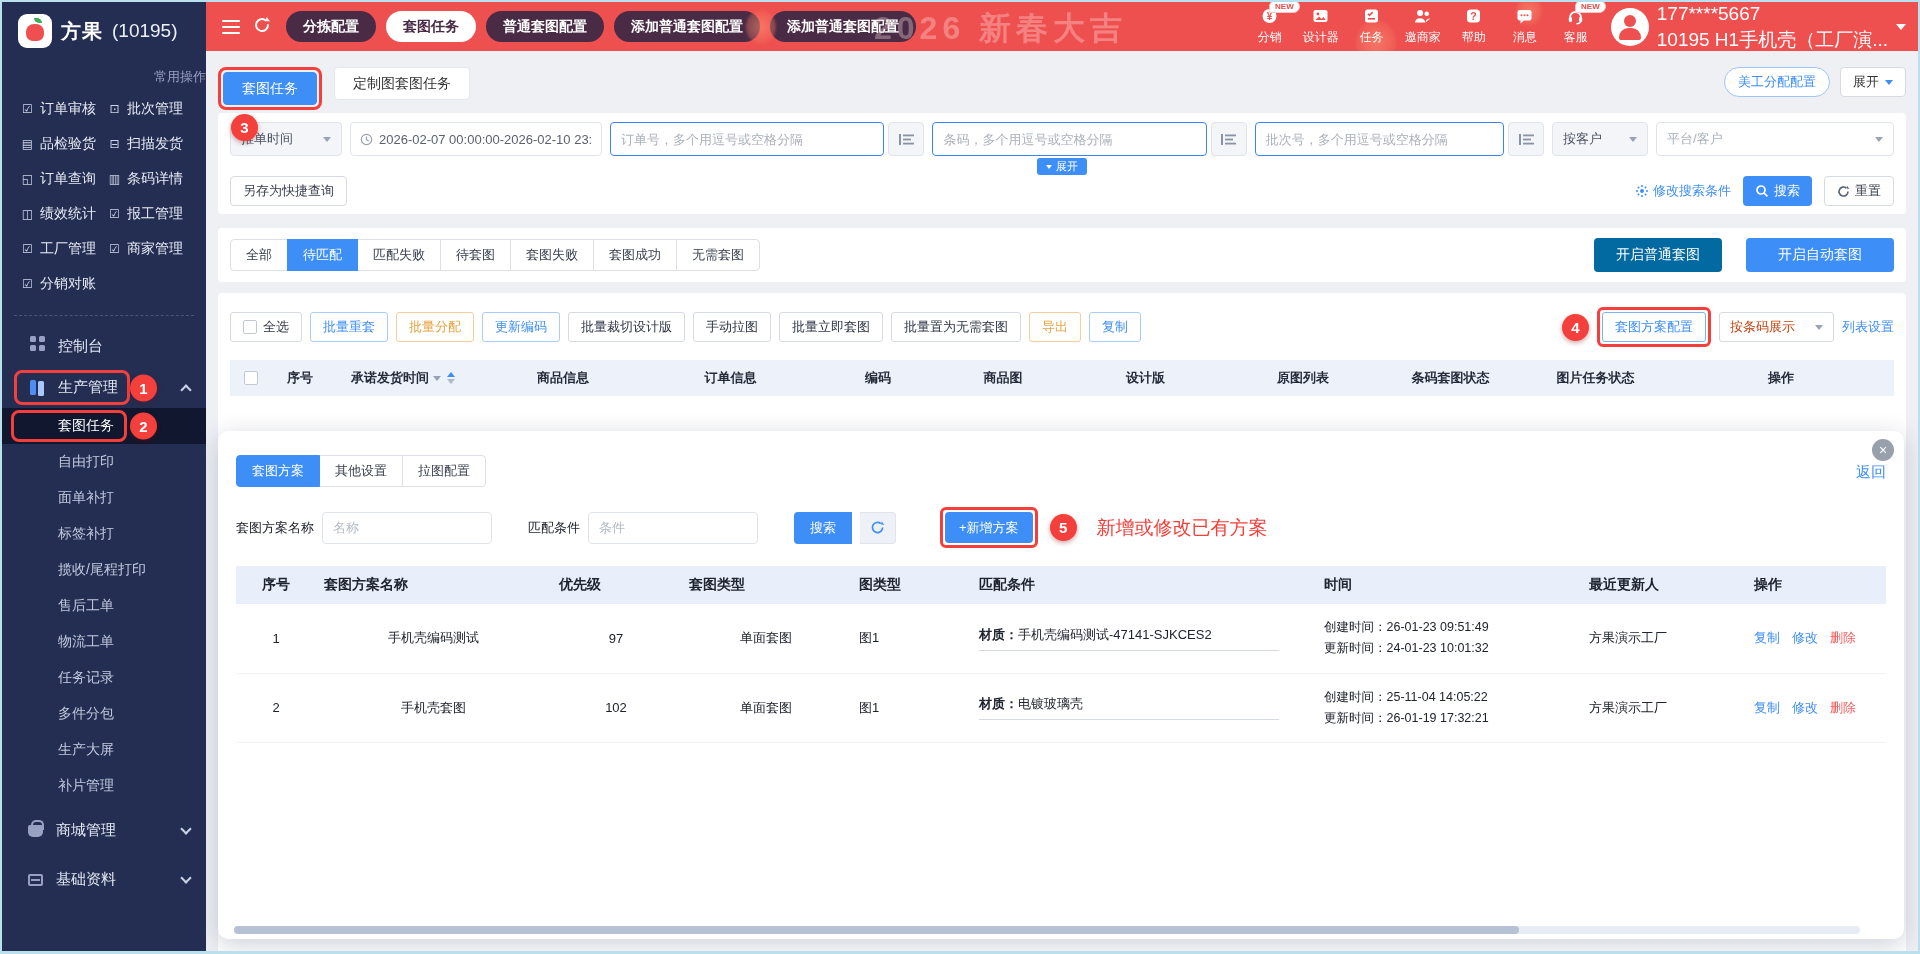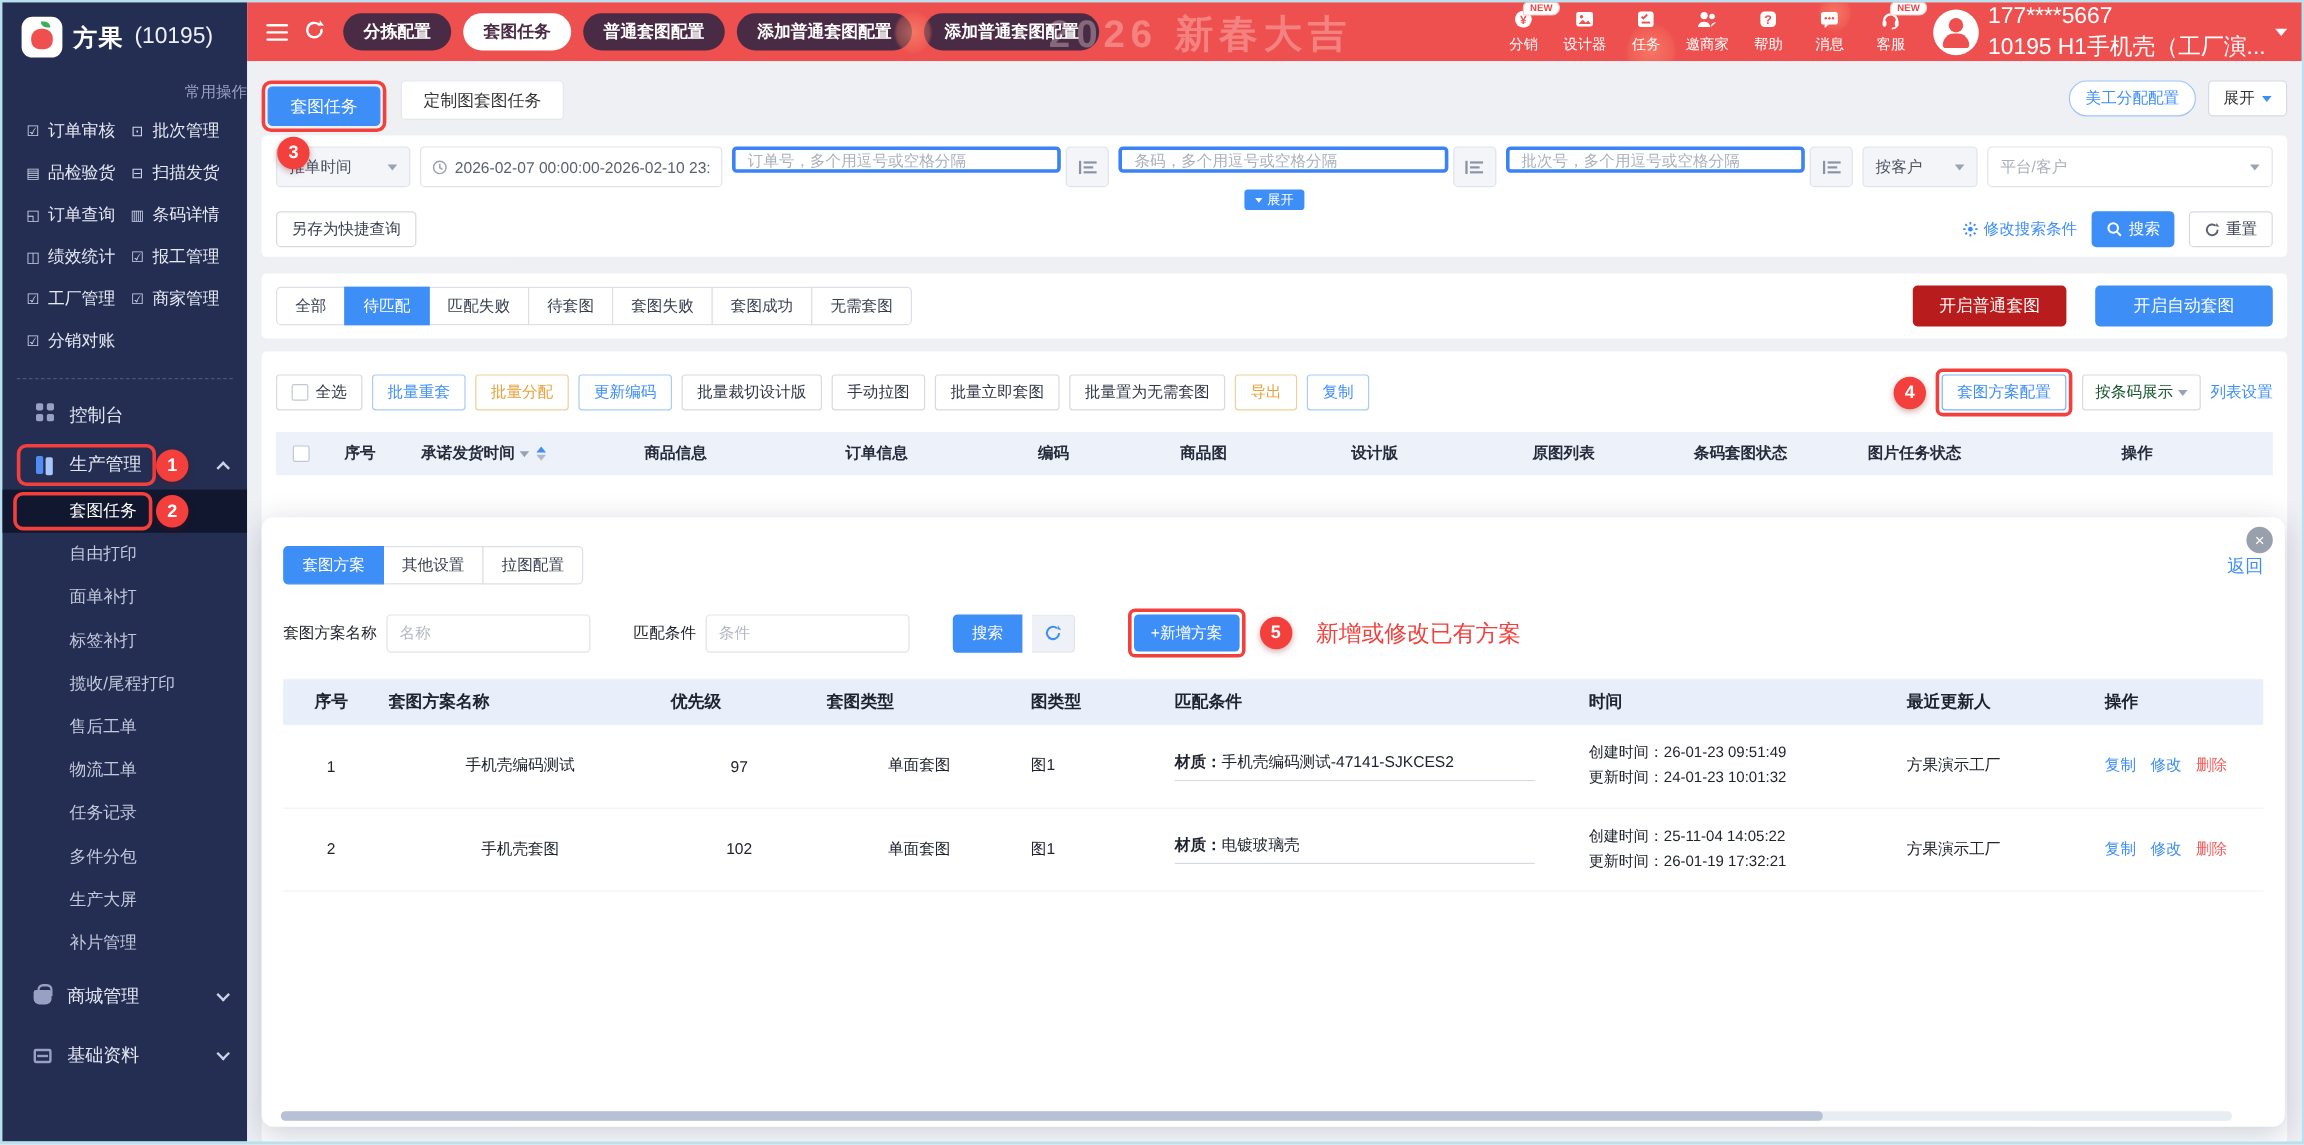--- a/index.html
+++ b/index.html
@@ -69,51 +69,51 @@
   .btn-exp{height:30px;border:1px solid #d6dae2;background:#fff;color:#333;padding:0 12px;border-radius:4px;font-size:13px;display:flex;align-items:center;gap:6px;cursor:pointer}
   .car-down-b{width:0;height:0;border:4px solid transparent;border-top:5px solid #3e8ef7;margin-top:4px}
   .car-down-g{width:0;height:0;border:4px solid transparent;border-top:5px solid #9aa3b5;margin-top:4px}
 
   .filter-card{background:#fff;border-radius:4px;padding:9px 12px 8px;position:relative;margin-top:0}
   .filter-row{display:flex;gap:8px;align-items:center}
   .fselect{height:34px;border:1px solid #dfe3ea;background:#f3f5f9;border-radius:4px;display:flex;align-items:center;justify-content:space-between;padding:0 10px;font-size:13px;color:#4a5160;cursor:pointer;gap:10px}
   .fselect.white{background:#fff;color:#aab0bc}
   .fdate{height:34px;border:1px solid #dfe3ea;border-radius:4px;display:flex;align-items:center;gap:6px;padding:0 9px;font-size:13px;color:#5a6270;width:252px;overflow:hidden;white-space:nowrap;flex:0 0 auto;cursor:pointer}
   .fgroup{display:flex;flex:1;gap:4px;min-width:0}
-  .finput{height:22px;border:3px solid #3b82f6;border-radius:4px;flex:1;padding:0 10px;font-size:13px;color:#3a4050;min-width:0;outline:none}
+  .finput{height:34px;border:1px solid #3b82f6;border-radius:4px;flex:1;padding:0 10px;font-size:13px;color:#3a4050;min-width:0;outline:none}
   .finput::placeholder{color:#aab0bc}
   .faddon{width:36px;height:34px;border:1px solid #dfe3ea;border-radius:4px;background:#f3f5f9;display:flex;align-items:center;justify-content:center;cursor:pointer;flex:0 0 auto}
   .expand-strip{position:relative;height:20px}
   .expand-tag{position:absolute;left:50%;transform:translateX(-50%);top:2px;background:#3e8ef7;color:#fff;font-size:11px;height:17px;padding:0 9px;border-radius:3px;display:flex;align-items:center;gap:4px;cursor:pointer;z-index:2}
   .car-down-wsm{width:0;height:0;border:3.5px solid transparent;border-top:4.5px solid #fff;margin-top:4px}
   .filter-row2{display:flex;align-items:center;gap:12px}
   .btn-plain{height:30px;border:1px solid #d6dae2;background:#fff;border-radius:4px;padding:0 12px;font-size:13px;color:#3a4050;display:inline-flex;align-items:center;gap:5px;cursor:pointer;white-space:nowrap}
   .link-blue{color:#3e8ef7;font-size:13px;display:inline-flex;gap:4px;align-items:center;cursor:pointer;white-space:nowrap}
   .btn-primary{background:#3e8ef7;color:#fff;height:30px;border:none;border-radius:4px;padding:0 12px;font-size:13px;display:inline-flex;align-items:center;gap:5px;cursor:pointer;white-space:nowrap}
   .r2-spacer{flex:1}
 
   .status-card{margin-top:14px;background:#fff;border-radius:4px;padding:10px 12px;display:flex;align-items:center}
   .seg{display:flex}
   .seg-item{height:32px;padding:0 15px;border:1px solid #dcdfe6;margin-left:-1px;display:flex;align-items:center;font-size:13px;color:#3a4050;background:#fff;cursor:pointer;position:relative;white-space:nowrap}
   .seg-item:first-child{border-radius:4px 0 0 4px;margin-left:0}
   .seg-item:last-child{border-radius:0 4px 4px 0}
   .seg-item.active{background:#3e8ef7;border-color:#3e8ef7;color:#fff;z-index:1}
   .status-right{margin-left:auto;display:flex;gap:24px}
-  .btn-orange{background:#b91c1c;color:#fff;height:34px;border:none;border-radius:4px;padding:0 22px;font-size:14px;display:flex;align-items:center;cursor:pointer}
+  .btn-orange{background:#0369a1;color:#fff;height:34px;border:none;border-radius:4px;padding:0 22px;font-size:14px;display:flex;align-items:center;cursor:pointer}
   .btn-primary-lg{background:#3e8ef7;color:#fff;height:34px;border:none;border-radius:4px;padding:0 32px;font-size:14px;display:flex;align-items:center;cursor:pointer}
 
   .main-card{margin-top:11px;background:#fff;border-radius:4px;padding:14px 12px;height:660px;position:relative}
   .bulk-row{display:flex;align-items:center;gap:8px}
   .btn-sm{height:30px;padding:0 12px;border-radius:3px;font-size:13px;border:1px solid #d6dae2;display:inline-flex;align-items:center;gap:6px;background:#fff;color:#2f3645;cursor:pointer;white-space:nowrap}
   .btn-sm.v-blue{color:#3e8ef7;border-color:#a9ccf8}
   .btn-sm.v-orange{color:#e6a23c;border-color:#f0cf9a}
   .cb{width:14px;height:14px;border:1px solid #c2c8d4;border-radius:2px;background:#fff;flex:0 0 auto}
   .bulk-right{margin-left:auto;display:flex;align-items:center;gap:8px}
   .red-box{display:inline-flex;border:3px solid #f4403c;border-radius:6px;padding:2px}
-  .sel-sm{height:30px;border:1px solid #d6dae2;border-radius:3px;padding:0 10px;font-size:13px;color:#14532d;display:inline-flex;align-items:center;gap:4px;background:#fff;cursor:pointer;white-space:nowrap}
+  .sel-sm{height:30px;border:1px solid #d6dae2;border-radius:3px;padding:0 10px;font-size:13px;color:#c2410c;display:inline-flex;align-items:center;gap:20px;background:#fff;cursor:pointer;white-space:nowrap}
   .thead{display:flex;background:#edf1fa;height:36px;align-items:center;margin-top:13px;font-size:13px;color:#252b3a;font-weight:bold}
   .th{display:flex;align-items:center;justify-content:center;gap:4px;white-space:nowrap;overflow:hidden}
   .sort{display:flex;flex-direction:column;gap:2px;margin-left:2px}
   .tri-up{width:0;height:0;border:4px solid transparent;border-bottom:5px solid #3e8ef7}
   .tri-dn{width:0;height:0;border:4px solid transparent;border-top:5px solid #aeb9cc}
 
   
   .panel{position:absolute;left:12px;right:14px;top:380px;bottom:12px;background:#fff;border-radius:10px;box-shadow:0 6px 26px rgba(30,40,80,.22);padding:14px 18px;z-index:10}
   .p-close{position:absolute;top:8px;right:10px;width:22px;height:22px;border-radius:50%;background:#98a0ac;color:#fff;display:flex;align-items:center;justify-content:center;font-size:14px;cursor:pointer;line-height:1}
   .p-back{position:absolute;top:32px;right:18px;color:#3e8ef7;font-size:15px;cursor:pointer}

